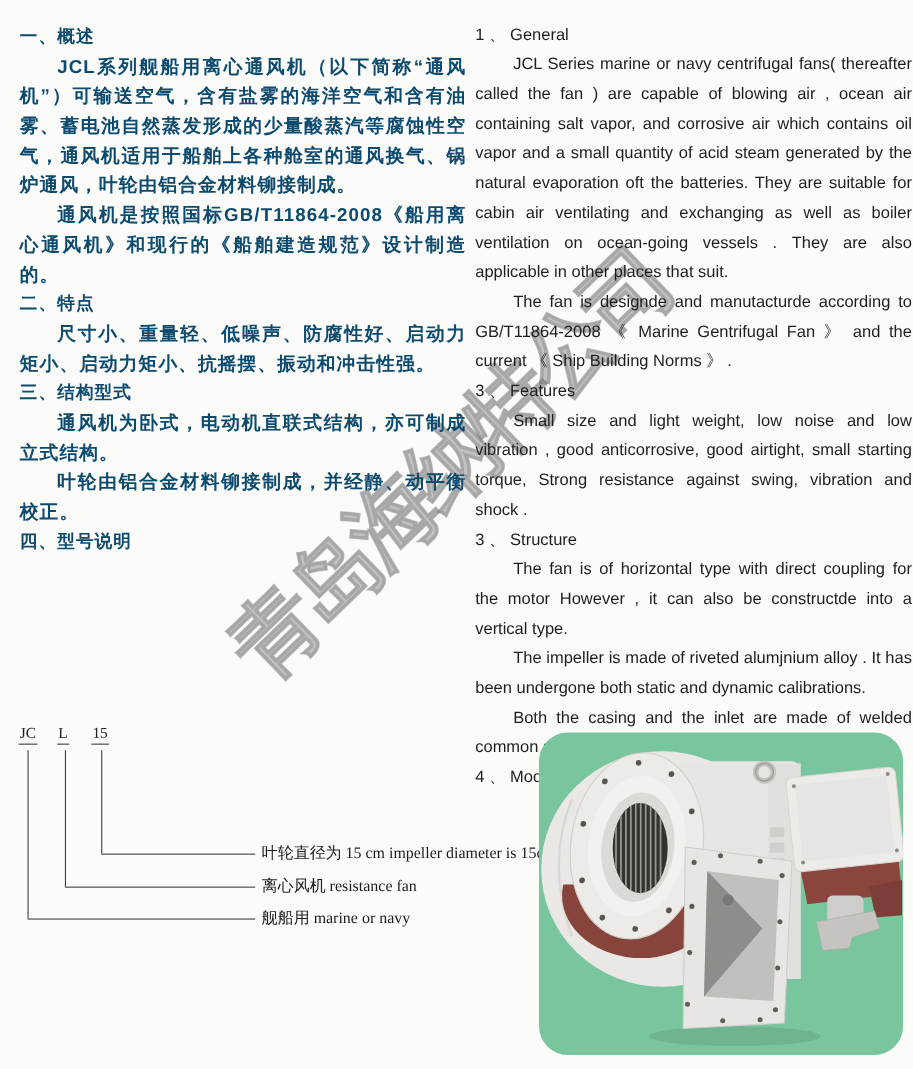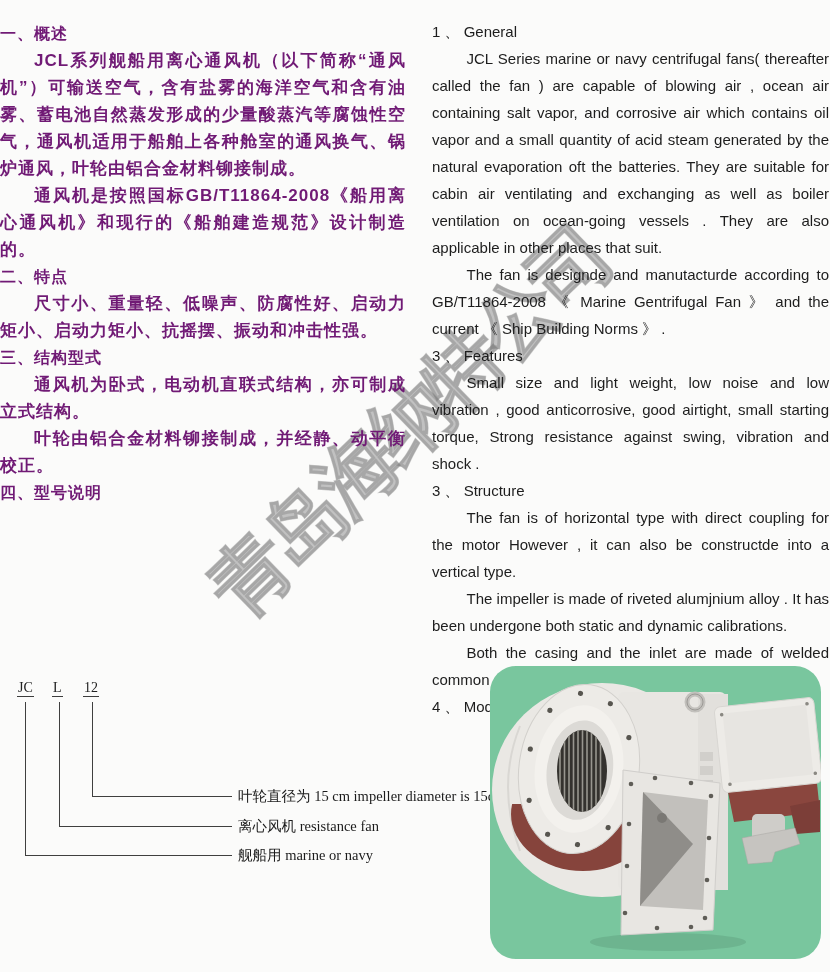--- a/index.html
+++ b/index.html
@@ -14,38 +14,38 @@
     text-align:center; font-size:80px; font-weight:bold;
     letter-spacing:-6px; line-height:110px;
     color:rgba(145,145,145,0.55);
     -webkit-text-stroke:1px rgba(120,120,120,0.35);
     transform:rotate(-44deg); transform-origin:center center;
     white-space:nowrap; pointer-events:none;
     font-family:"Liberation Sans", sans-serif;
   }
   
   .col-zh {
-    position:absolute; left:0; top:20px; width:406px;
-    color:#701a75; font-size:17px; font-weight:bold;
+    position:absolute; left:18px; top:20px; width:406px;
+    color:#0c4a6e; font-size:17px; font-weight:bold;
     line-height:27px; letter-spacing:1px;
   }
   .col-zh h3 { margin:0; font-size:16px; line-height:27px; }
   .col-zh p  { margin:0; text-align:justify; text-indent:2em; }
   .m-3line { margin-top:54px; }
   .m-2line { margin-top:28px; }
   
   .col-en {
     position:absolute; left:432px; top:18px; width:397px;
     color:#1d1d1d; font-size:15px; line-height:27px;
   }
   .col-en h3 { margin:0; font-size:15px; font-weight:normal; line-height:27px; }
   .col-en p  { margin:0; text-align:justify; text-indent:2.3em; }
   
   .diagram { position:absolute; left:0; top:655px; width:460px; height:210px;
-             font-family:"Liberation Serif", serif; color:#222;margin-top:20px; }
+             font-family:"Liberation Serif", serif; color:#222; }
   .code { position:absolute; font-size:14px; border-bottom:1px solid #3c3c3c;
           padding:0 1px 1px 1px; line-height:15px; }
   .vline { position:absolute; width:1px; background:#3f3f3f; }
   .hline { position:absolute; height:1px; background:#3f3f3f; }
   .dlabel { position:absolute; left:238px; font-size:14.5px; line-height:18px;
             white-space:nowrap; color:#1b1b1b; }
   
   .photo {
     position:absolute; left:490px; top:666px; width:331px; height:293px;
     border-radius:26px; overflow:hidden; background:#79c69e;
@@ -80,21 +80,21 @@
     <h3>3 、 Structure</h3>
     <p>The fan is of horizontal type with direct coupling for the motor However , it can also be constructde into a vertical type.</p>
     <p>The impeller is made of riveted alumjnium alloy . It has been undergone both static and dynamic calibrations.</p>
     <p>Both the casing and the inlet are made of welded common steel with airtight structure.</p>
     <h3>4 、 Model explanation</h3>
   </div>
 
   <div class="diagram">
     <span class="code" style="left:17px; top:5px;">JC</span>
     <span class="code" style="left:52px; top:5px;">L</span>
-    <span class="code" style="left:83px; top:5px;">12</span>
+    <span class="code" style="left:83px; top:5px;">15</span>
 
     <div class="vline" style="left:25px; top:27px; height:153px;"></div>
     <div class="vline" style="left:59px; top:27px; height:124px;"></div>
     <div class="vline" style="left:92px; top:27px; height:94px;"></div>
     <div class="hline" style="left:25px; top:180px; width:207px;"></div>
     <div class="hline" style="left:59px; top:151px; width:173px;"></div>
     <div class="hline" style="left:92px; top:121px; width:140px;"></div>
 
     <div class="dlabel" style="top:112px;">叶轮直径为 15 cm impeller diameter is 15cm</div>
     <div class="dlabel" style="top:142px;">离心风机 resistance fan</div>

